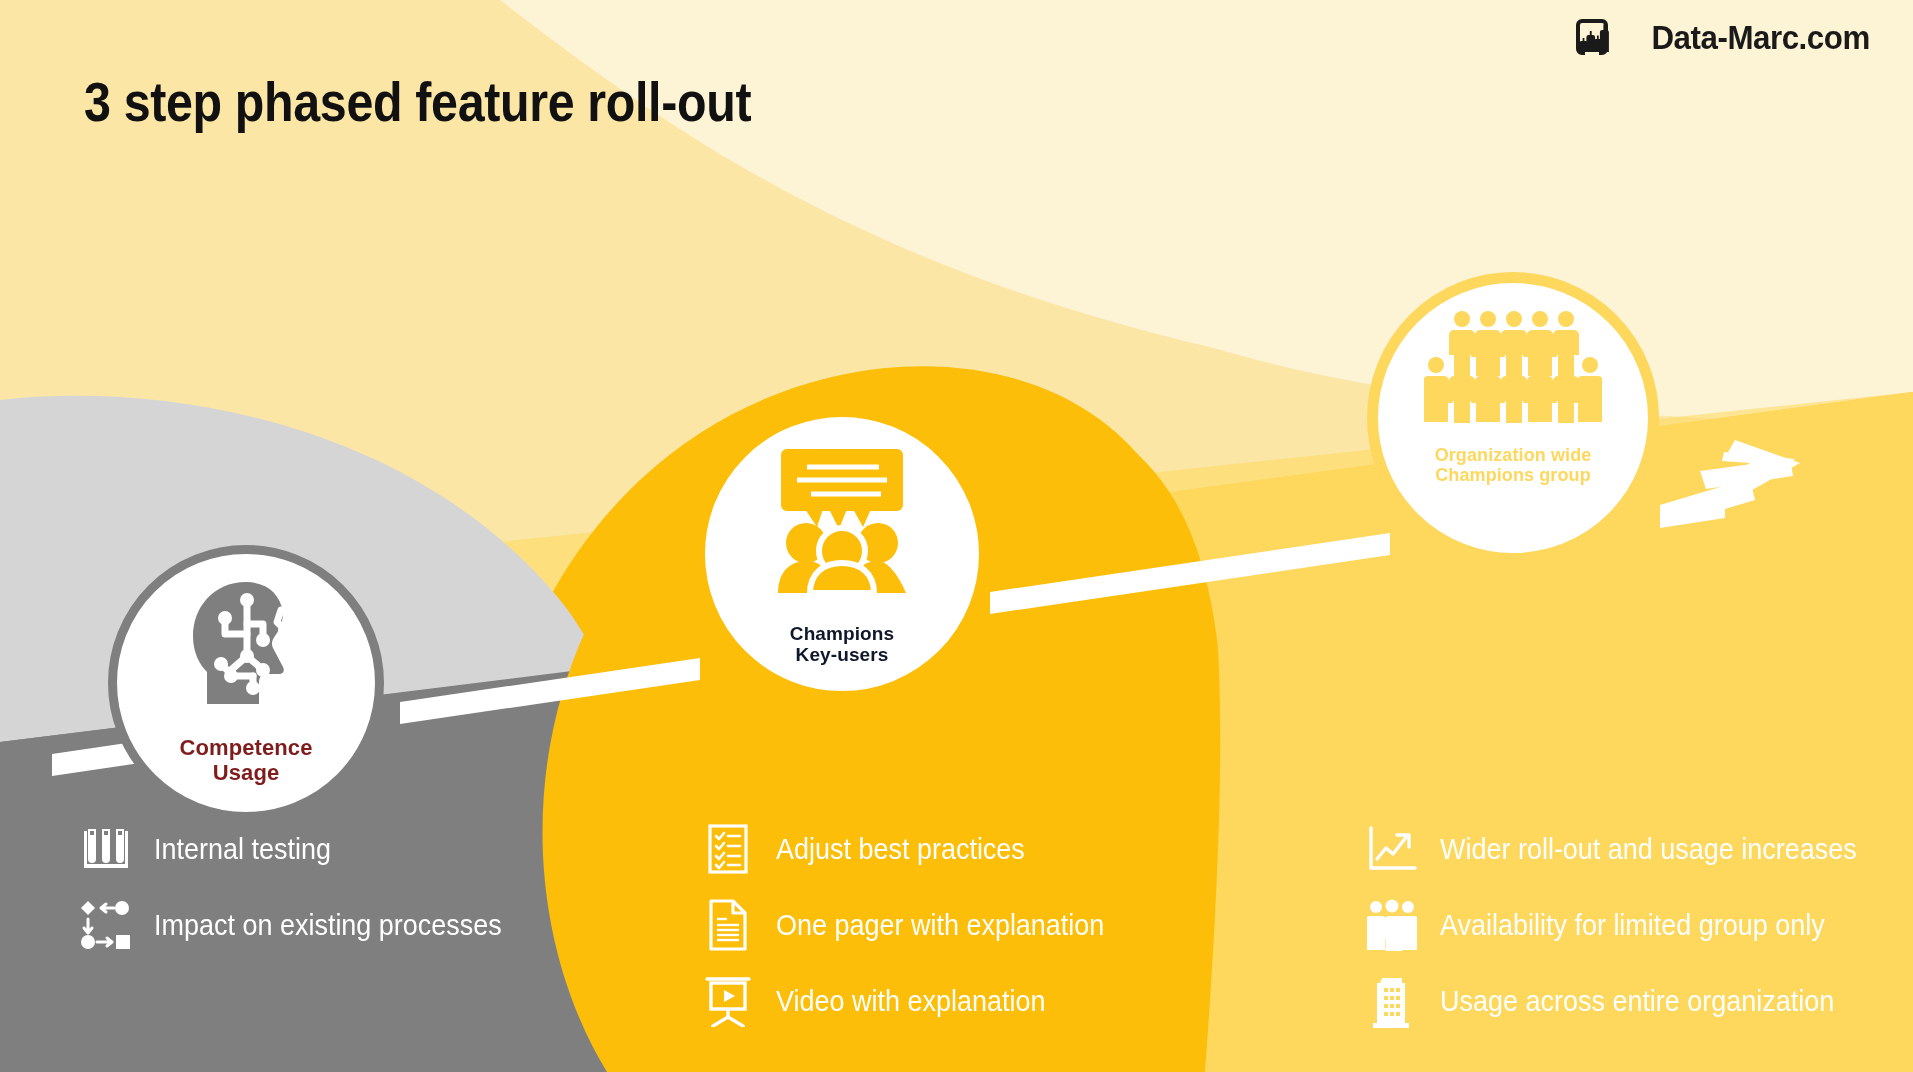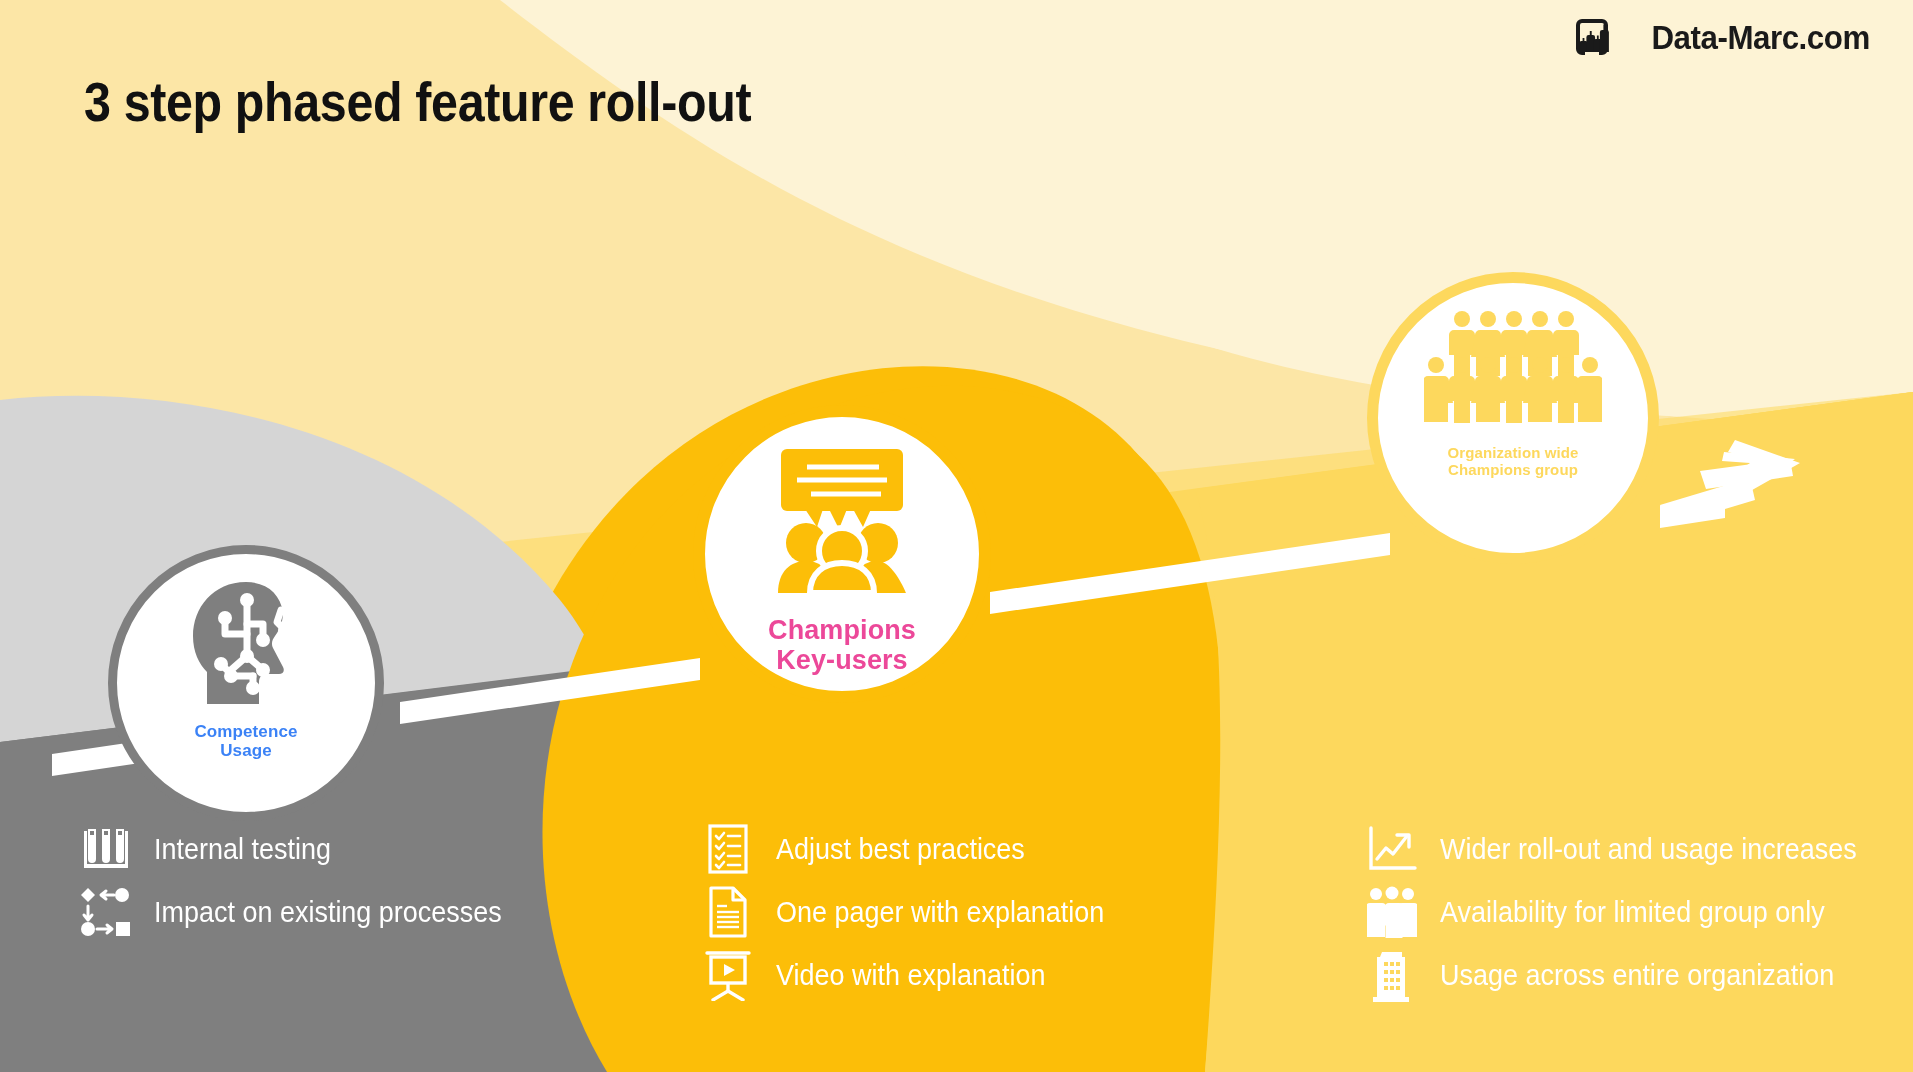--- a/index.html
+++ b/index.html
@@ -4,34 +4,34 @@
 <style>
   html,body{margin:0;padding:0;background:#fff;}
   body{font-family:"Liberation Sans",sans-serif;}
   #stage{position:relative;width:1913px;height:1072px;overflow:hidden;background:#FCE6A6;}
   #bg{position:absolute;left:0;top:0;width:1913px;height:1072px;}
   .node{position:absolute;border-radius:50%;background:#FFFFFF;box-sizing:border-box;
         display:flex;flex-direction:column;align-items:center;justify-content:flex-start;}
   .node-label{text-align:center;font-weight:bold;line-height:1.12;letter-spacing:.1px;}
   #node1{left:108px;top:545px;width:276px;height:276px;border:9px solid #7F7F7F;}
   #node1 .node-icon{margin-top:24px;}
-  #node1 .node-label{color:#3b82f6;font-size:17px;margin-top:10px;}
+  #node1 .node-label{color:#7f1d1d;font-size:22px;margin-top:24px;}
   #node2{left:693px;top:405px;width:298px;height:298px;border:12px solid #FCBE08;}
   #node2 .node-icon{margin-top:30px;}
-  #node2 .node-label{color:#ec4899;font-size:27px;margin-top:16px;}
+  #node2 .node-label{color:#0f172a;font-size:19px;margin-top:24px;}
   #node3{left:1367px;top:272px;width:292px;height:292px;border:11px solid #FDD85D;}
   #node3 .node-icon{margin-top:28px;}
-  #node3 .node-label{color:#FDD85D;font-size:15px;margin-top:12px;}
+  #node3 .node-label{color:#FDD85D;font-size:18px;margin-top:12px;}
   #title{position:absolute;left:84px;top:70px;font-size:55px;font-weight:bold;color:#111;
          letter-spacing:-.4px;font-family:"Liberation Sans Narrow","Liberation Sans",sans-serif;
          transform:scaleX(.88);transform-origin:left top;white-space:nowrap;}
   #logo{position:absolute;right:34px;top:16px;display:flex;align-items:center;gap:28px;}
   #logo .logo-text{font-size:34px;font-weight:bold;color:#1a1a1a;letter-spacing:-.5px;
         font-family:"Liberation Sans Narrow","Liberation Sans",sans-serif;transform:scaleX(.92);}
-  .col{position:absolute;top:826px;display:flex;flex-direction:column;gap:17px;}
+  .col{position:absolute;top:826px;display:flex;flex-direction:column;gap:30px;}
   .row{display:flex;align-items:center;height:46px;}
   .row-icon{width:56px;min-width:56px;display:flex;align-items:center;justify-content:center;}
   .row-text{margin-left:20px;font-size:29px;color:#FFFFFF;white-space:nowrap;
         font-family:"Liberation Sans Narrow","Liberation Sans",sans-serif;transform:scaleX(.93);
         transform-origin:left center;}
   #col1{left:78px;} #col2{left:700px;} #col3{left:1364px;}
 </style>
 </head>
 <body>
 

